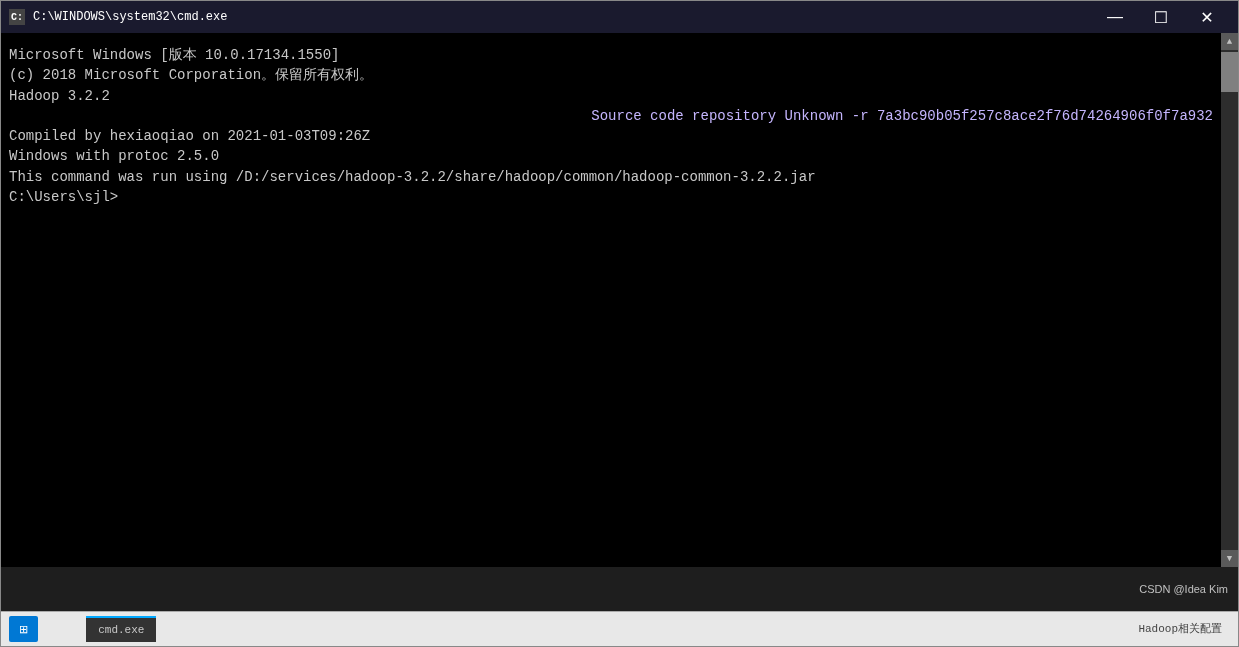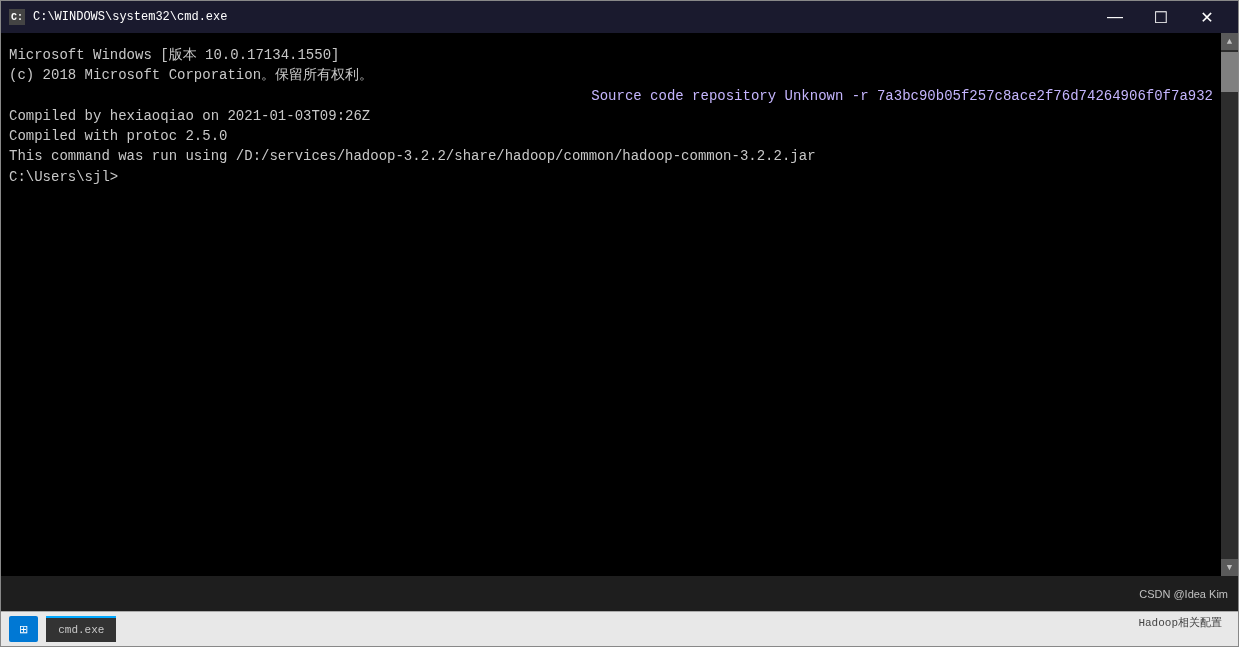--- a/index.html
+++ b/index.html
@@ -156,43 +156,44 @@
       <div class="titlebar-btn">☐</div>
       <div class="titlebar-btn close">✕</div>
     </div>
   </div>
 
   <div class="console-area">
     <div class="console-content" id="console-content">
     <div class="console-line normal">Microsoft Windows [版本 10.0.17134.1550]</div>
         <div class="console-line normal">(c) 2018 Microsoft Corporation。保留所有权利。</div>
         <div class="console-line normal"></div>
+        <div class="console-line normal">Hadoop 3.2.2</div>
         <div class="console-line highlight">Source code repository Unknown -r 7a3bc90b05f257c8ace2f76d74264906f0f7a932</div>
         <div class="console-line normal">Compiled by hexiaoqiao on 2021-01-03T09:26Z</div>
-        <div class="console-line normal">Compiled with protoc 2.5.0</div>
+        <div class="console-line normal">Windows with protoc 2.5.0</div>
         <div class="console-line normal">This command was run using /D:/services/hadoop-3.2.2/share/hadoop/common/hadoop-common-3.2.2.jar</div>
         <div class="console-line normal"></div>
         <div class="console-line normal">C:\Users\sjl&gt;</div>
       </div>
     <div class="scrollbar-track">
       <div class="scrollbar-btn">▲</div>
       <div class="scrollbar-thumb"></div>
       <div class="scrollbar-btn" style="position:absolute; bottom:0;">▼</div>
     </div>
   </div>
 
-  <div style="height:35px; background:#1e1e1e; display:flex; align-items:center; justify-content:flex-end; padding:10px 10px; flex-shrink:0;">
+  <div style="height:44px; background:#1e1e1e; display:flex; align-items:center; justify-content:flex-end; padding:10px 10px; flex-shrink:0;">
     <span class="bottom-bar-text">CSDN @Idea Kim</span>
   </div>
 
   <div style="height:35px; background:#e8e8e8; display:flex; align-items:center; padding:0 8px; gap:8px; flex-shrink:0; border-top:1px solid #aaa;">
     <div style="background:#0078d4; padding:4px 10px; border-radius:2px; cursor:pointer;">
       <span style="color:white; font-size:11px; font-family:Segoe UI, Arial, sans-serif;">⊞</span>
     </div>
-    <div style="flex:1; display:flex; align-items:flex-start; ">
+    <div style="flex:1; display:flex; align-items:center; margin-left:40px;">
       <div style="background:#333; color:#c8c8c8; padding:2px 12px; font-size:11px; font-family:Courier New, monospace; height:26px; display:flex; align-items:center; border-top:2px solid #00a8ff;">
         <span>cmd.exe</span>
       </div>
       <div style="flex:1;"></div>
       <div style="color:#444; font-size:11px; font-family:Liberation Mono, monospace; text-align:right; margin-right:8px; line-height:1.3;">
         <div>Hadoop相关配置</div>
       </div>
     </div>
   </div>
 </div>

